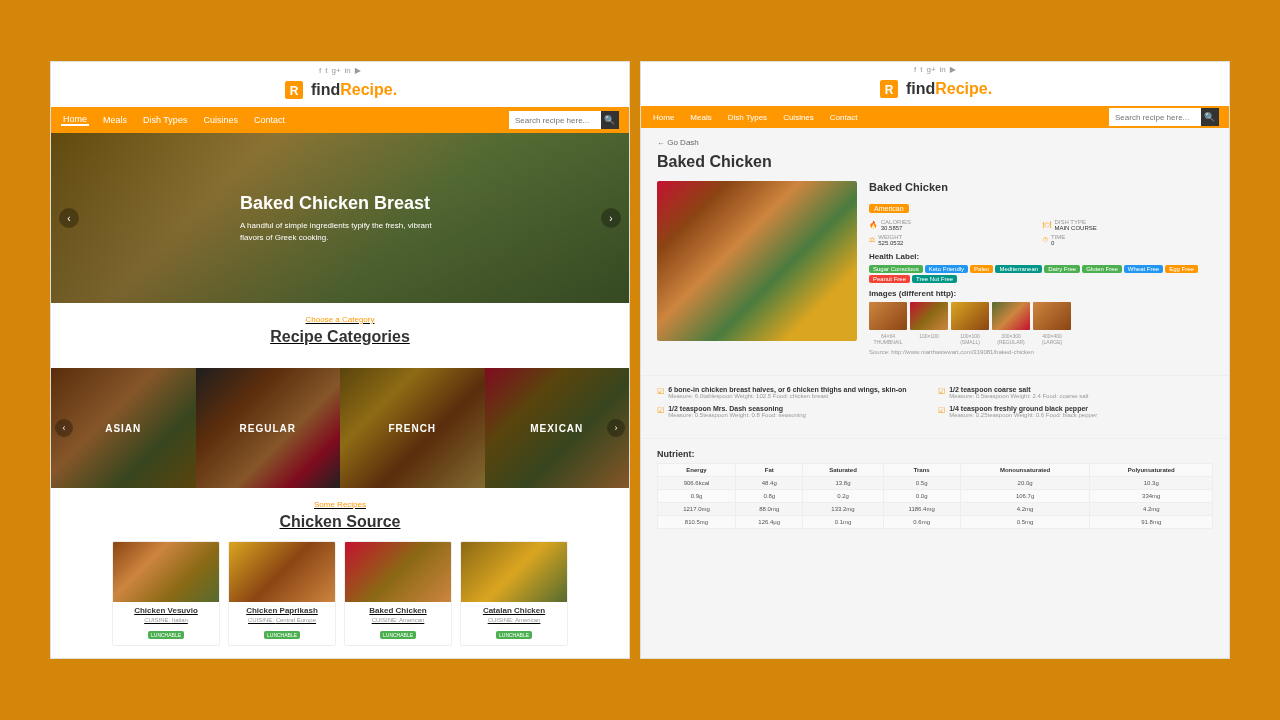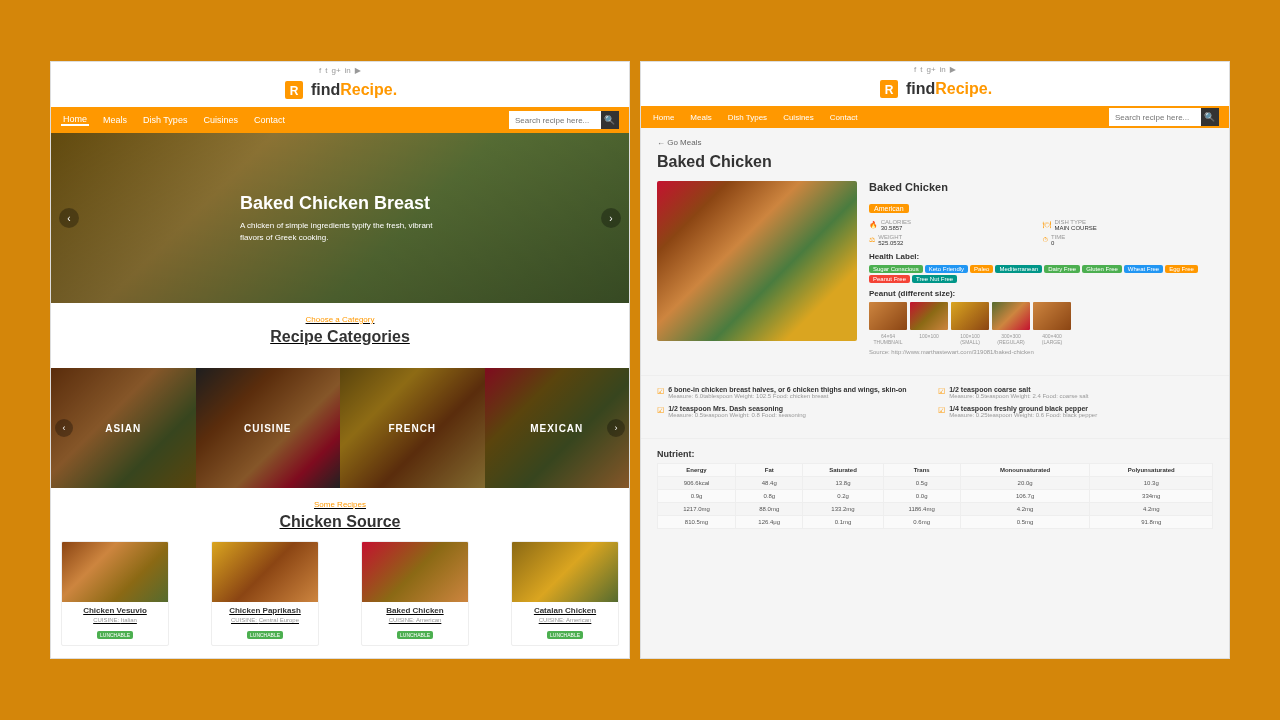--- a/index.html
+++ b/index.html
@@ -266,21 +266,21 @@
     }
     .food-mexican {
       background: linear-gradient(135deg, #c41230 0%, #8B6914 30%, #556b2f 60%, #cd853f 100%);
     }
 
     
     .recipe-cards {
       display: flex;
       gap: 8px;
       margin-top: 8px;
-      justify-content: space-between;
+      justify-content: center;
     }
 
     .recipe-card {
       width: 108px;
       background: #fff;
       border: 1px solid #eee;
       border-radius: 2px;
       overflow: hidden;
       cursor: pointer;
     }
@@ -605,41 +605,41 @@
       <div class="search-area">
         <input class="search-input" type="text" placeholder="Search recipe here..." style="">
         <button class="search-btn">🔍</button>
       </div>
     </nav>
 
     <div class="hero">
       <button class="hero-arrow left">‹</button>
       <div class="hero-content">
         <div class="hero-title">Baked Chicken Breast</div>
-        <div class="hero-subtitle">A chicken of simple ingredients typify the fresh, vibrant flavors of Greek cooking.</div>
+        <div class="hero-subtitle">A handful of simple ingredients typify the fresh, vibrant flavors of Greek cooking.</div>
       </div>
       <button class="hero-arrow right">›</button>
     </div>
 
     <div class="section">
       <div class="section-label">Choose a Category</div>
       <div class="section-title">Recipe Categories</div>
     </div>
 
     <div class="category-row">
       <button class="cat-arrow left">‹</button>
       <div class="category-cards">
         <div class="cat-card food-asian">
           <div class="cat-card-overlay">
             <span class="cat-label">ASIAN</span>
           </div>
         </div>
         <div class="cat-card food-chinese">
           <div class="cat-card-overlay">
-            <span class="cat-label">CUISINE</span>
+            <span class="cat-label">REGULAR</span>
           </div>
         </div>
         <div class="cat-card food-french">
           <div class="cat-card-overlay">
             <span class="cat-label">FRENCH</span>
           </div>
         </div>
         <div class="cat-card food-mexican">
           <div class="cat-card-overlay">
             <span class="cat-label">MEXICAN</span>
@@ -717,21 +717,21 @@
       <span class="nav-item">Dish Types</span>
       <span class="nav-item">Cuisines</span>
       <span class="nav-item">Contact</span>
       <div class="search-area">
         <input class="search-input" type="text" placeholder="Search recipe here..." style="">
         <button class="search-btn">🔍</button>
       </div>
     </nav>
 
     <div class="recipe-detail">
-      <div class="go-back">← Go Meals</div>
+      <div class="go-back">← Go Dash</div>
       <div class="recipe-detail-title">Baked Chicken</div>
 
       <div class="detail-body">
         <div class="detail-image"></div>
 
         <div class="detail-info">
           <div class="detail-recipe-name">Baked Chicken</div>
           <div class="american-badge">American</div>
 
           <div class="detail-stats">
@@ -772,21 +772,21 @@
             <span class="health-tag tag-orange">Paleo</span>
             <span class="health-tag tag-teal">Mediterranean</span>
             <span class="health-tag tag-green">Dairy Free</span>
             <span class="health-tag tag-green">Gluten Free</span>
             <span class="health-tag tag-blue">Wheat Free</span>
             <span class="health-tag tag-orange">Egg Free</span>
             <span class="health-tag tag-red">Peanut Free</span>
             <span class="health-tag tag-teal">Tree Nut Free</span>
           </div>
 
-          <div class="images-title">Peanut (different size):</div>
+          <div class="images-title">Images (different http):</div>
           <div class="thumbnail-row">
             <div class="thumb thumb-1"></div>
             <div class="thumb thumb-2"></div>
             <div class="thumb thumb-3"></div>
             <div class="thumb thumb-4"></div>
             <div class="thumb thumb-1"></div>
           </div>
           <div class="thumb-labels">
             <span class="thumb-lbl">64×64 THUMBNAIL</span>
             <span class="thumb-lbl">100×100</span>

